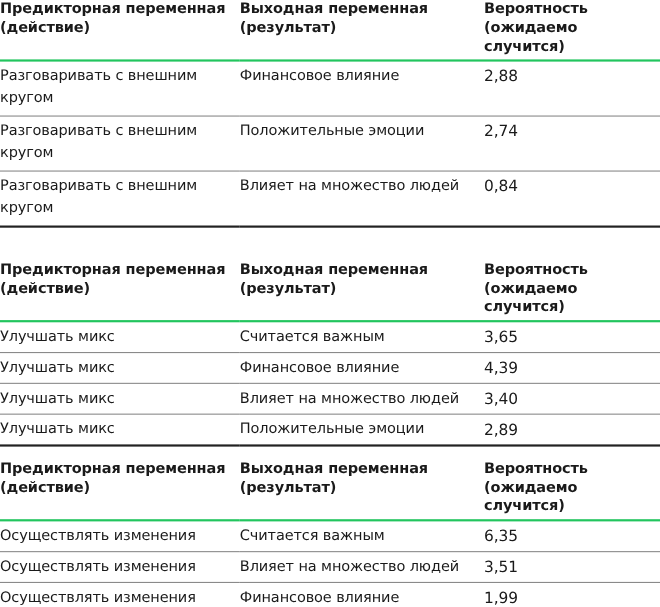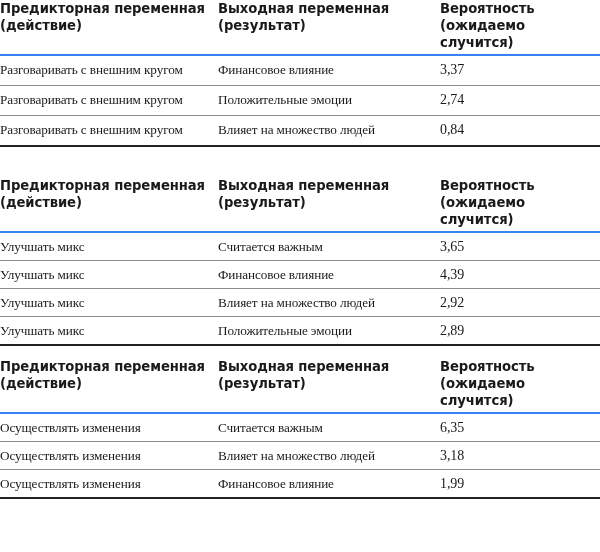--- a/index.html
+++ b/index.html
@@ -8,28 +8,27 @@
       font-family: "DejaVu Sans", sans-serif;
       color: #1a1a1a;
     }
     .table { width: 600px; border-collapse: collapse; table-layout: fixed; }
     .table col.c1 { width: 218px; }
     .table col.c2 { width: 222px; }
     .table col.c3 { width: 160px; }
     .table th {
       text-align: left; font-weight: bold; font-size: 13.2px;
       line-height: 17px; padding: 0 0 3px 0; vertical-align: top;
-      border-bottom: 2px solid #3b82f6;
+      border-bottom: 2px solid #22c55e;
       letter-spacing: -0.1px;
     }
     .table td {
       font-size: 13.2px; line-height: 20px; vertical-align: top;
       padding: 4px 0 3px 0; border-bottom: 1px solid #8a8a8a;
       letter-spacing: -0.1px;
-      font-family: Liberation Serif, serif;
     }
     .table tr:last-child td { border-bottom: 2px solid #222; }
     .table td.num { font-size: 14px; }
     #t1 { margin-top: 0; }
     #t1 td { padding: 4px 0 5px 0; }
     #t2 { margin-top: 30px; }
     #t3 { margin-top: 12px; }
   </style>
 </head>
 <body>
@@ -44,21 +43,21 @@
     <tr>
       <th>Предикторная переменная (действие)</th>
       <th>Выходная переменная (результат)</th>
       <th>Вероятность (ожидаемо случится)</th>
     </tr>
   </thead>
   <tbody>
     <tr>
       <td>Разговаривать с внешним кругом</td>
       <td>Финансовое влияние</td>
-      <td class="num">3,37</td>
+      <td class="num">2,88</td>
     </tr>
     <tr>
       <td>Разговаривать с внешним кругом</td>
       <td>Положительные эмоции</td>
       <td class="num">2,74</td>
     </tr>
     <tr>
       <td>Разговаривать с внешним кругом</td>
       <td>Влияет на множество людей</td>
       <td class="num">0,84</td>
@@ -86,21 +85,21 @@
       <td class="num">3,65</td>
     </tr>
     <tr>
       <td>Улучшать микс</td>
       <td>Финансовое влияние</td>
       <td class="num">4,39</td>
     </tr>
     <tr>
       <td>Улучшать микс</td>
       <td>Влияет на множество людей</td>
-      <td class="num">2,92</td>
+      <td class="num">3,40</td>
     </tr>
     <tr>
       <td>Улучшать микс</td>
       <td>Положительные эмоции</td>
       <td class="num">2,89</td>
     </tr>
   </tbody>
 </table>
 
 <table class="table" id="t3">
@@ -118,21 +117,21 @@
   </thead>
   <tbody>
     <tr>
       <td>Осуществлять изменения</td>
       <td>Считается важным</td>
       <td class="num">6,35</td>
     </tr>
     <tr>
       <td>Осуществлять изменения</td>
       <td>Влияет на множество людей</td>
-      <td class="num">3,18</td>
+      <td class="num">3,51</td>
     </tr>
     <tr>
       <td>Осуществлять изменения</td>
       <td>Финансовое влияние</td>
       <td class="num">1,99</td>
     </tr>
   </tbody>
 </table>
 
 </body></html>

